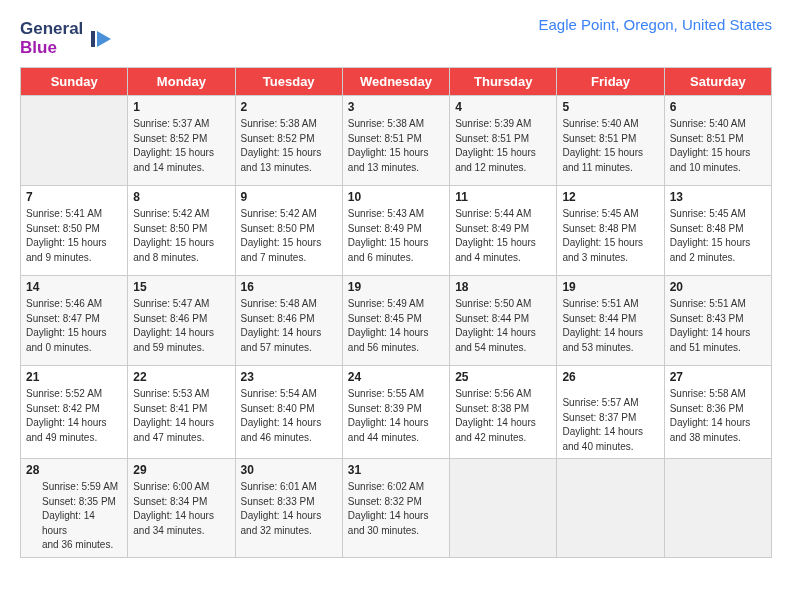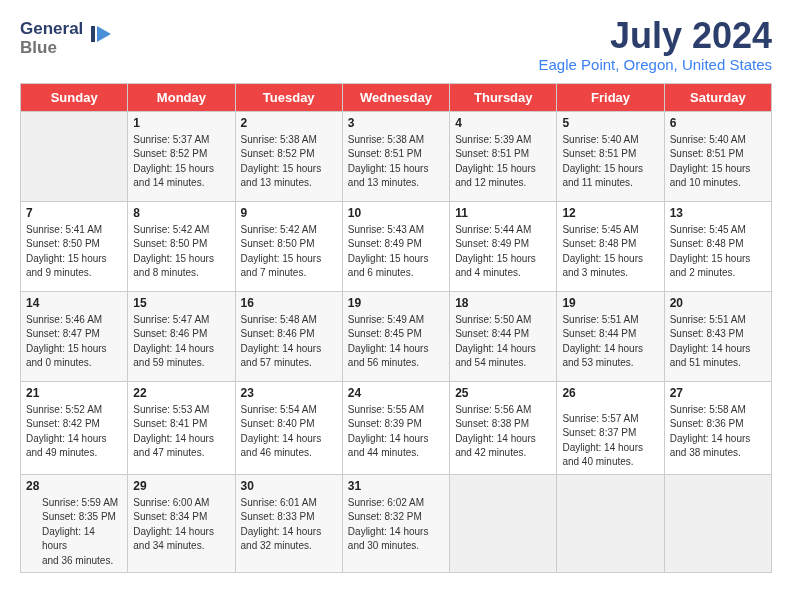--- a/index.html
+++ b/index.html
@@ -11,36 +11,37 @@
       padding: 16px 20px 20px 20px;
     }
     .header {
       display: flex;
       justify-content: space-between;
       align-items: flex-start;
       margin-bottom: 10px;
     }
     .logo {
       display: flex;
+      align-items: center;
       margin-top: 4px;
     }
     .logo-text {
       display: flex;
       flex-direction: column;
       line-height: 1.1;
     }
     .logo-general {
       font-size: 17px;
       font-weight: bold;
       color: #2c3e6b;
     }
     .logo-blue {
       font-size: 17px;
       font-weight: bold;
-      color: #737373;
+      color: #a21caf;
     }
     .logo-icon {
       width: 28px;
       height: 28px;
       margin-left: 4px;
     }
     .title-block {
       text-align: right;
     }
     .month-title {
@@ -107,21 +108,20 @@
     <div class="logo-text">
       <span class="logo-general">General</span>
       <span class="logo-blue">Blue</span>
     </div>
     <svg class="logo-icon" viewBox="0 0 28 28">
       <polygon points="10,6 24,14 10,22" fill="#4a90d9"></polygon>
       <rect x="4" y="6" width="4" height="16" fill="#2c3e6b"></rect>
     </svg>
   </div>
   <div class="title-block">
-    <div class="month-title">July 2024</div>
     <div class="location-title">Eagle Point, Oregon, United States</div>
   </div>
 </div>
 
 <table>
   <thead>
     <tr>
     <th>Sunday</th>
         <th>Monday</th>
         <th>Tuesday</th>

